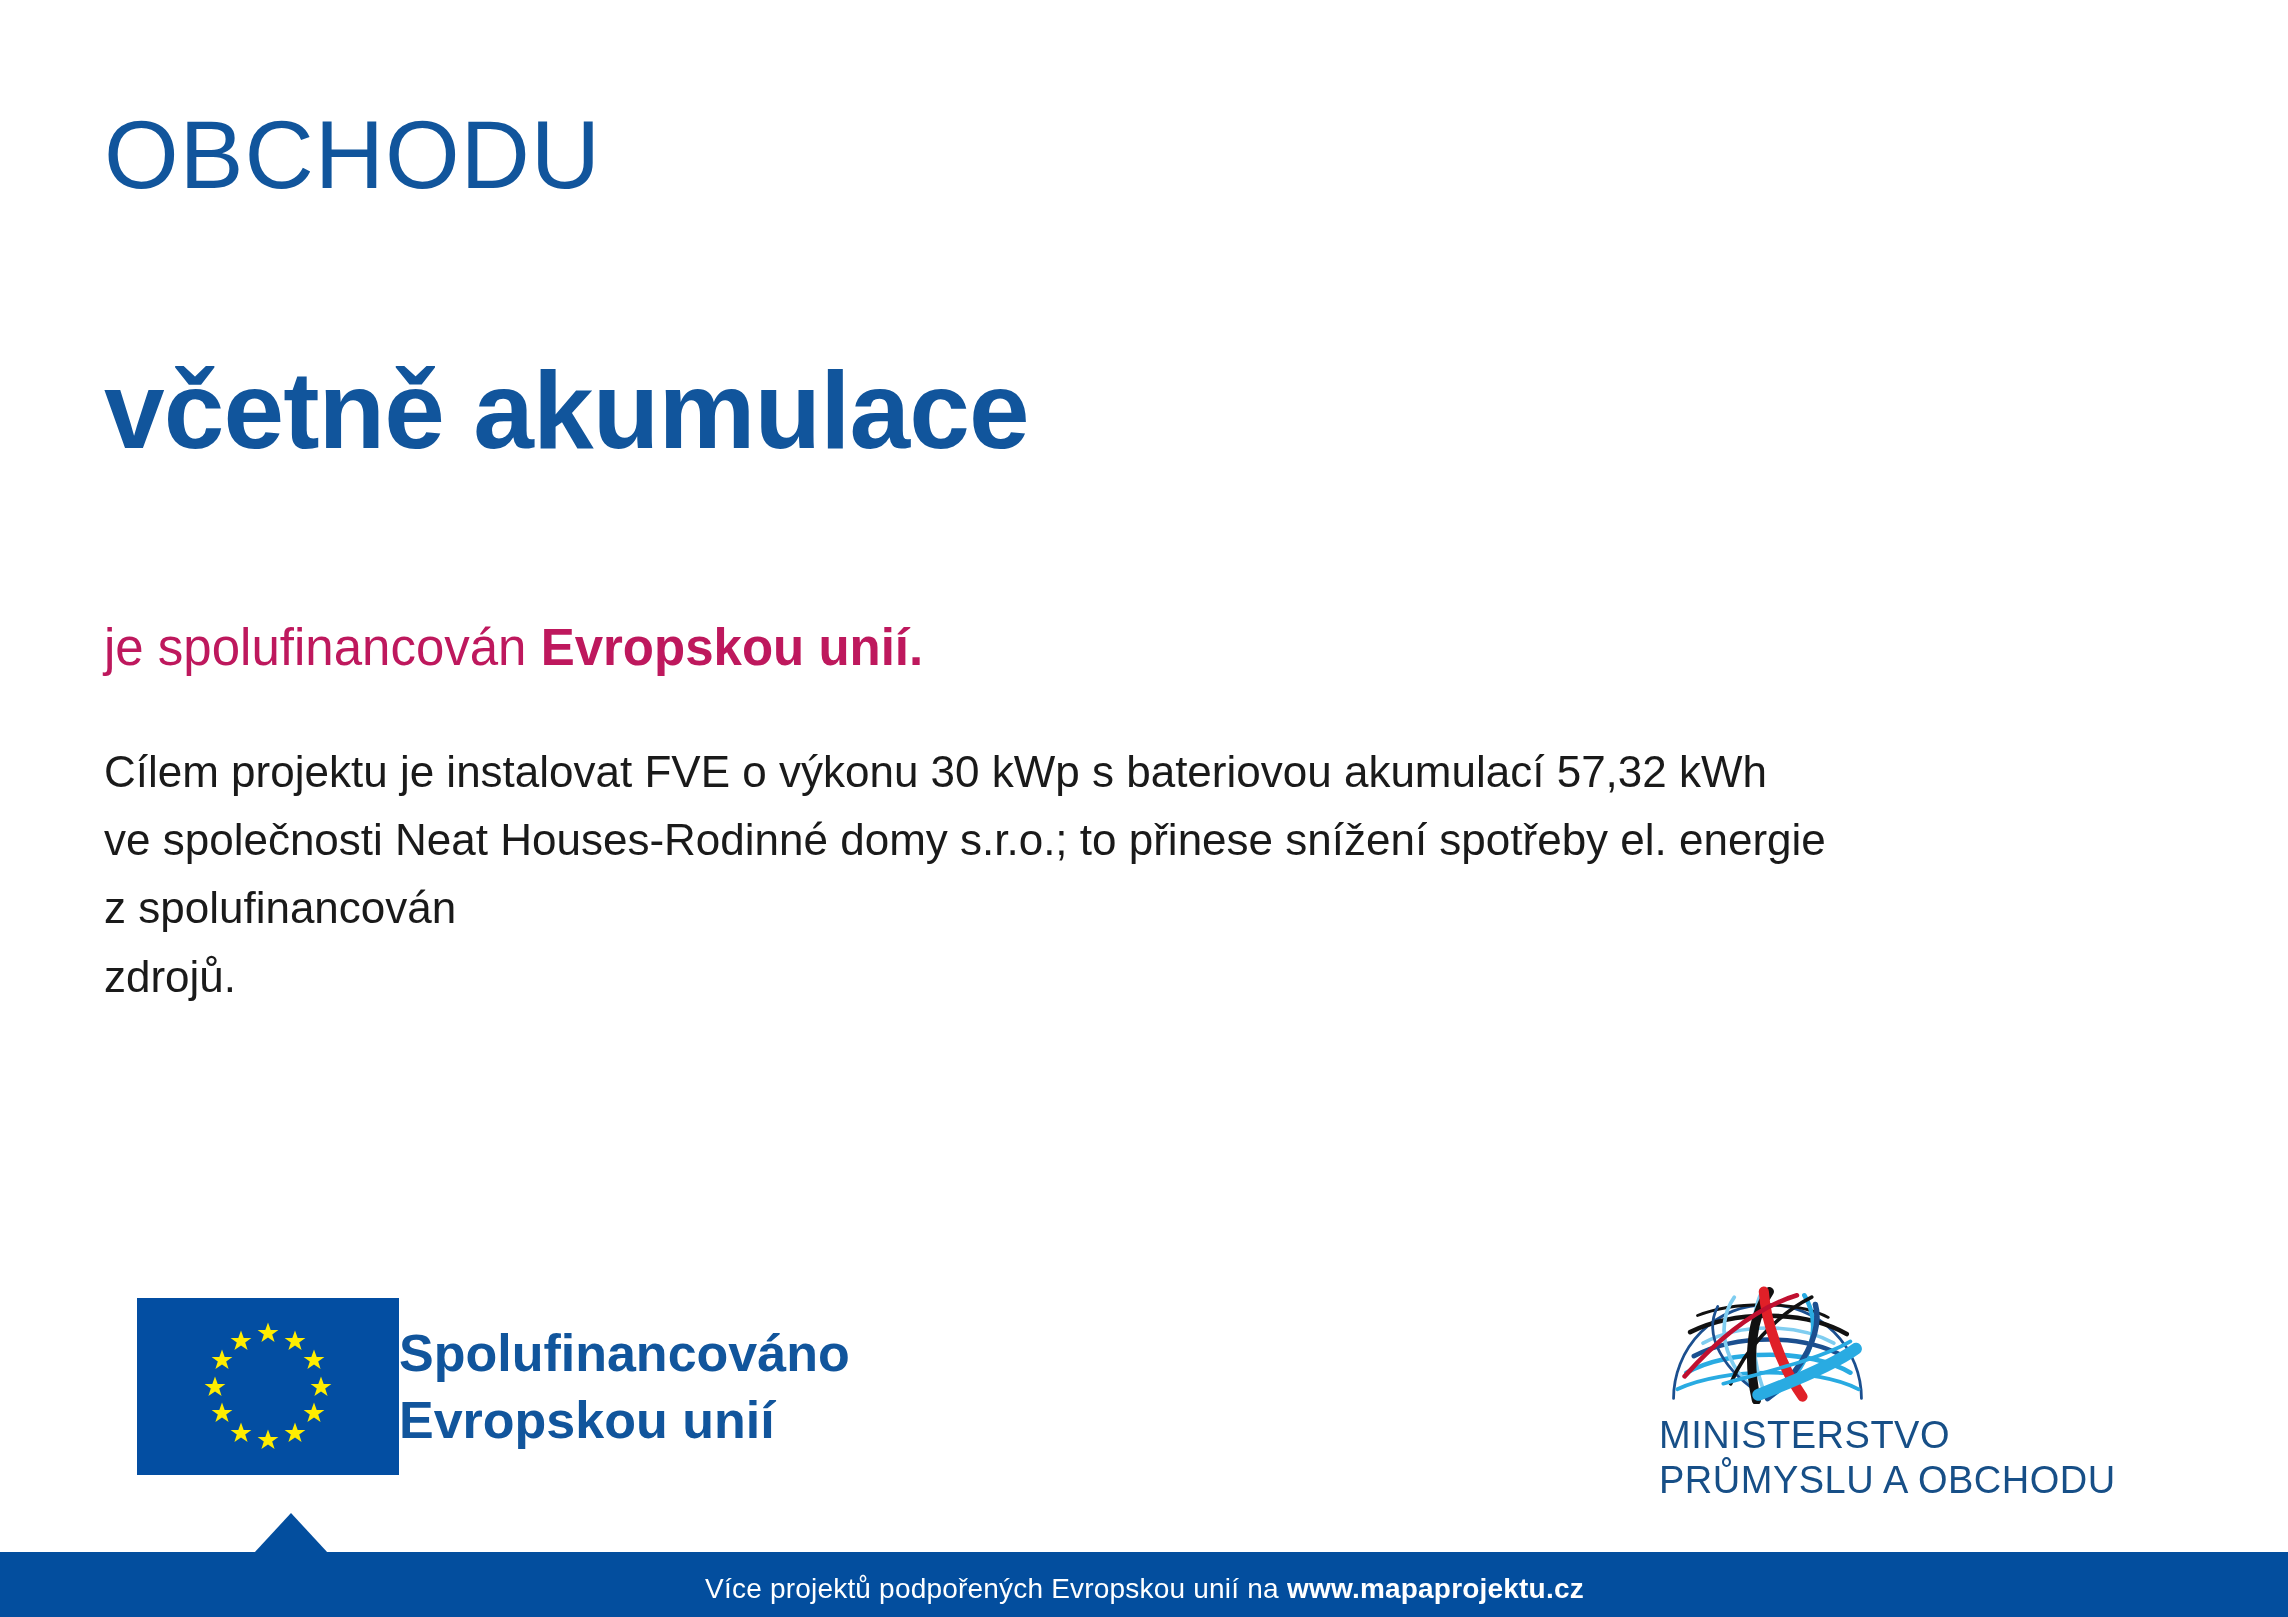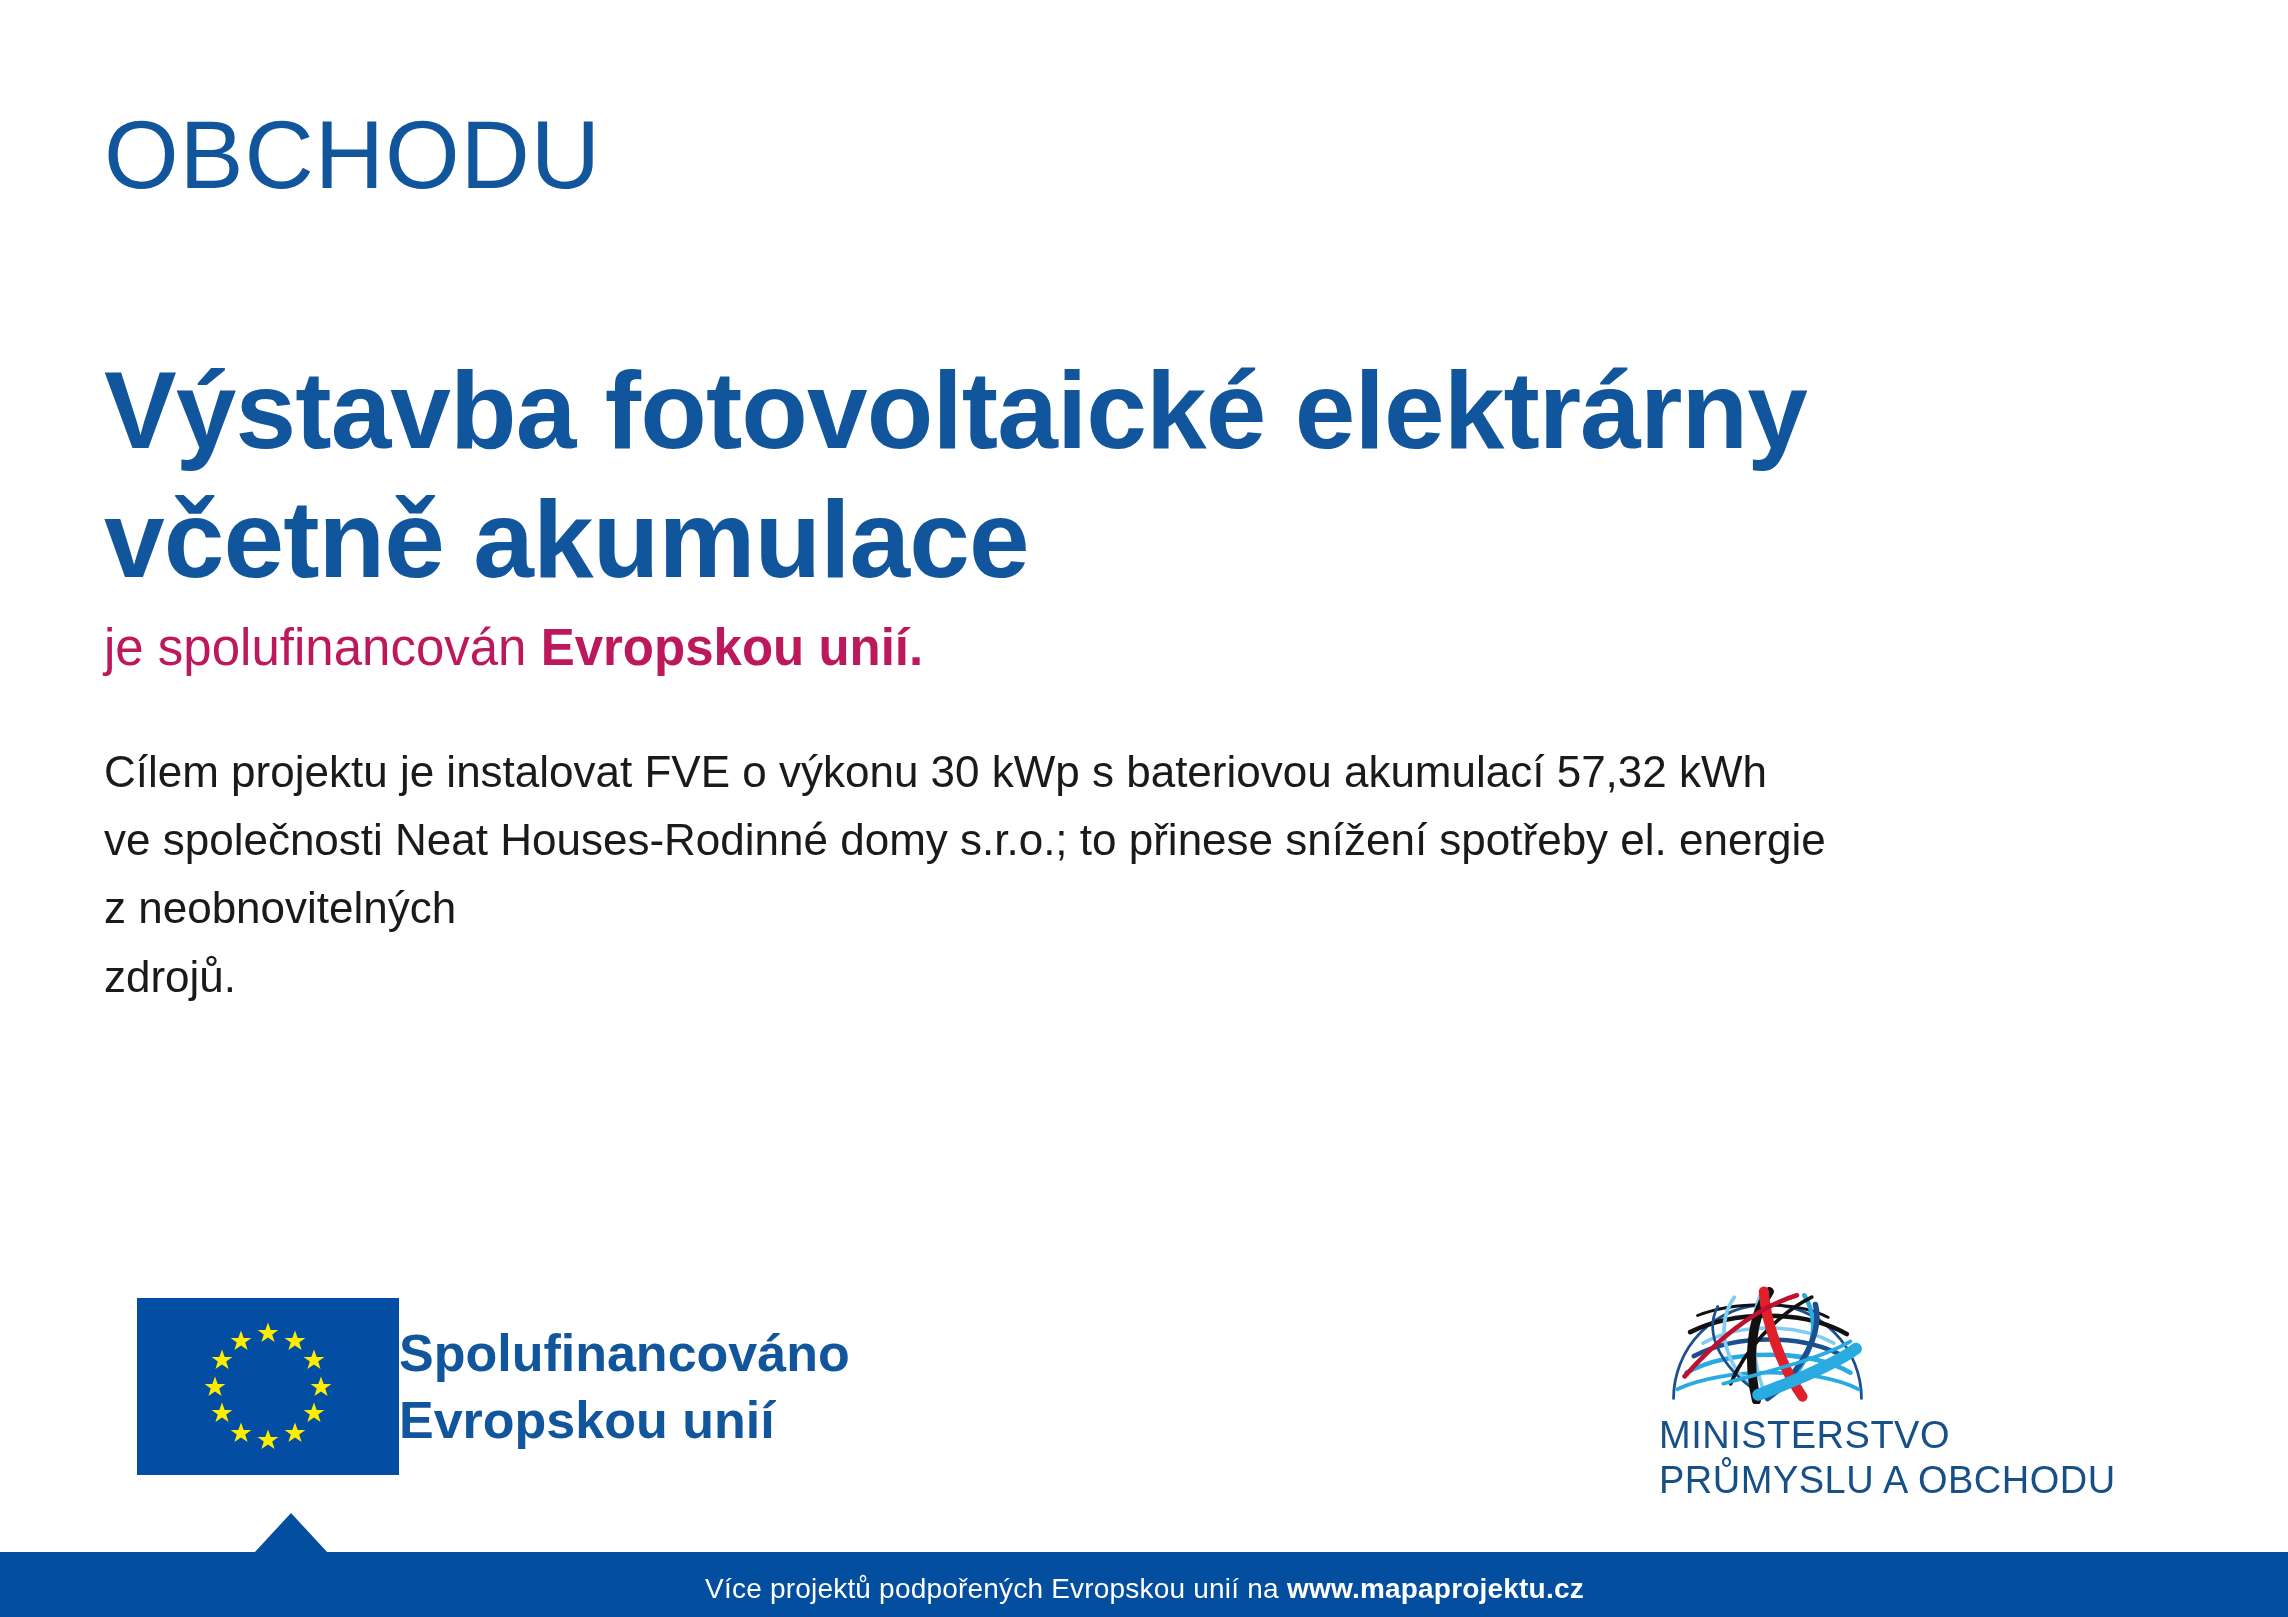--- a/index.html
+++ b/index.html
@@ -177,30 +177,29 @@
   .footer-text .url { font-weight: 700; margin-left: 8.3px; }
 </style>
 </head>
 <body>
 
 <div id="poster">
 
   <div class="eyebrow">OBCHODU</div>
 
   <h1 class="main-title">
-    <span class="tline">Výstavba fotovoltaické elektrárny</span>
     <span class="tline">včetně akumulace</span>
   </h1>
 
   <div class="cofin-line"><span>je spolufinancován </span><span class="strong">Evropskou unií.</span></div>
 
   <div class="body-copy">
     <span class="bline">Cílem projektu je instalovat FVE o výkonu 30 kWp s bateriovou akumulací 57,32 kWh</span>
     <span class="bline">ve společnosti Neat Houses-Rodinné domy s.r.o.; to přinese snížení spotřeby el. energie</span>
-    <span class="bline">z neobnovitelných</span>
+    <span class="bline">z spolufinancován</span>
     <span class="bline">zdrojů.</span>
   </div>
 
   <div class="eu-lockup">
     <div class="eu-flag" id="eu-flag">
         <span class="star" style="left: 131px; top: 35px;">
           <svg viewBox="0 0 24 24">
             <path d="M12 1.6 L14.7 9.0 L22.4 9.0 L16.2 13.6 L18.6 21.0 L12 16.5 L5.4 21.0 L7.8 13.6 L1.6 9.0 L9.3 9.0 Z" fill="#ffed00"></path>
           </svg>
         </span>

